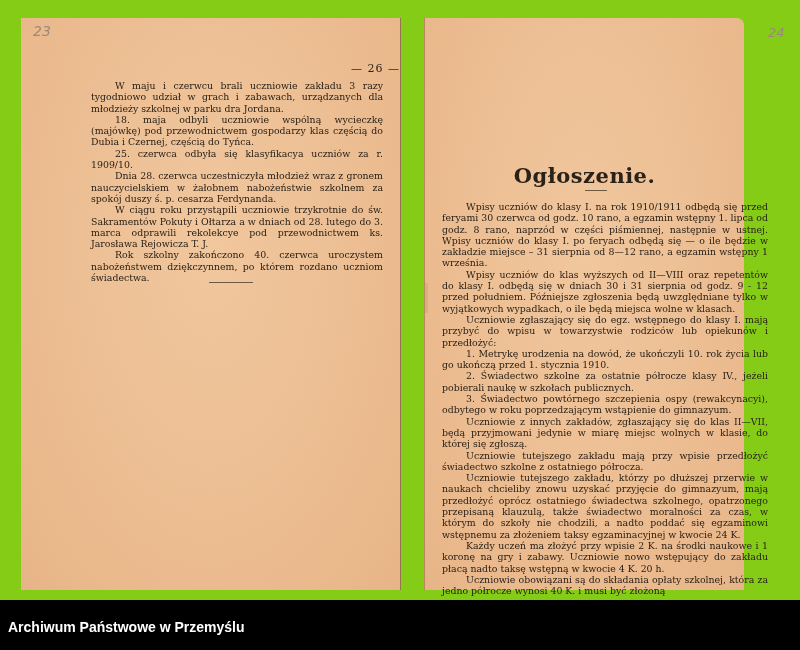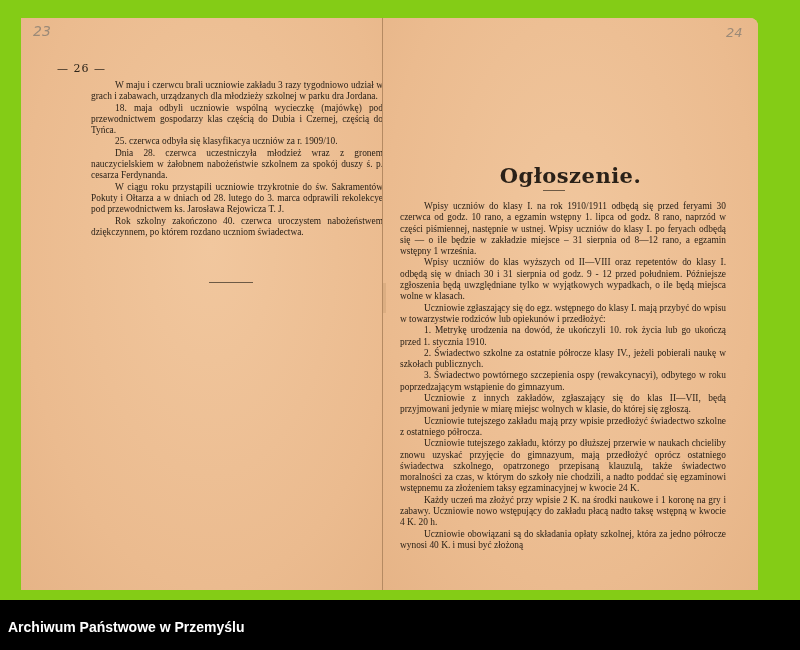--- a/index.html
+++ b/index.html
@@ -1,25 +1,25 @@
 <!DOCTYPE html>
 <html><head>
 <meta charset="utf-8">
 <style>
   html,body{margin:0;padding:0;}
   body{width:800px;height:650px;background:#000;position:relative;overflow:hidden;font-family:"DejaVu Serif",serif;}
   .scan{position:absolute;left:0;top:0;width:800px;height:600px;background:#84cc16;}
   .page{position:absolute;top:18px;height:572px;background:#eec095;box-sizing:border-box;
         background-image:radial-gradient(ellipse at 50% 40%, #f1c79e 0%, #ebbb8f 70%, #e6b487 100%);}
   .page.left{left:21px;width:380px;border-right:1px solid #9a7350;}
-  .page.right{left:382px;width:376px;border-top-right-radius:8px;border-left:1px solid #b58a62;}
+  .page.right{left:424px;width:320px;border-top-right-radius:8px;border-left:1px solid #b58a62;}
   .pencil{position:absolute;font-family:"DejaVu Sans",sans-serif;font-size:14px;color:#9b8a78;font-style:italic;}
-  .folio{position:absolute;top:44px;left:0;width:100%;text-align:left;font-size:11px;color:#2d2419;letter-spacing:1px;padding-left:36px;}
+  .folio{position:absolute;top:44px;left:0;width:100%;text-align:right;font-size:11px;color:#2d2419;letter-spacing:1px;}
   .text{position:absolute;font-size:9.4px;line-height:11.3px;color:#2a2118;text-align:justify;}
-  .text p{margin:0;text-indent:24px;font-family:Liberation Serif, serif;}
+  .text p{margin:0;text-indent:24px;}
   .left .text{left:70px;width:292px;top:62px;}
   .right .text{left:17px;width:326px;top:183px;}
   .rule{position:absolute;height:1px;background:#6d5a45;}
   .title{position:absolute;top:145px;left:0;width:100%;text-align:center;font-family:"DejaVu Serif",serif;font-size:21px;font-weight:bold;color:#2a2118;letter-spacing:0.5px;}
   .caption{position:absolute;left:8px;top:619px;color:#fff;font-family:"Liberation Sans",sans-serif;font-weight:bold;font-size:14px;}
   .tab{position:absolute;left:0;top:265px;width:3px;height:30px;background:#dcae82;}
 </style>
 </head>
 <body>
 

